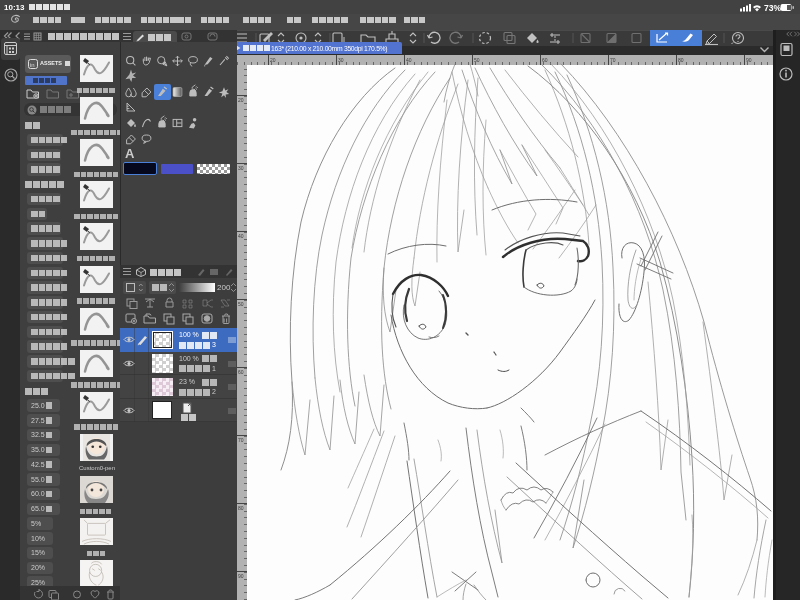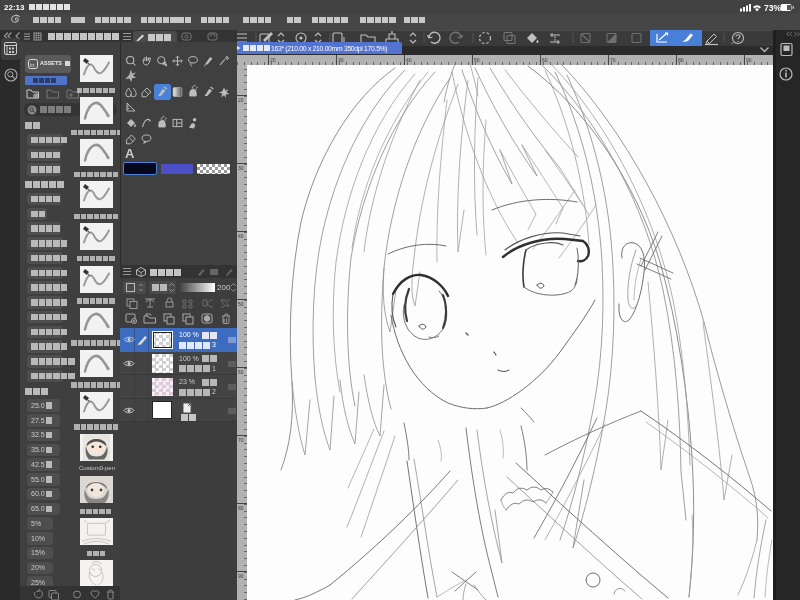--- a/index.html
+++ b/index.html
@@ -1,20 +1,20 @@
 <!DOCTYPE html>
 <html><head><meta charset="utf-8"><style>
 *{margin:0;padding:0;box-sizing:border-box}
 body{width:800px;height:600px;overflow:hidden;font-family:"Liberation Sans",sans-serif;background:#3f3f3f;position:relative}
 .abs{position:absolute}
 .txt{position:absolute;color:#ccc;white-space:nowrap}
 svg{position:absolute;overflow:visible}
 </style></head><body>
 <div class="abs" style="left:0;top:0;width:800px;height:14px;background:#424242"></div>
-<div class="txt" style="left:4px;top:2.5px;font-size:8px;font-weight:bold;color:#fff">22:13</div>
+<div class="txt" style="left:4px;top:2.5px;font-size:8px;font-weight:bold;color:#fff">10:13</div>
 <div style="position:absolute;left:29px;top:3.5px;width:41px;height:6px;background:repeating-linear-gradient(90deg,#fff 0 6px,transparent 6px 7px);opacity:0.85"></div>
 <svg style="left:740px;top:2px" width="56" height="11" viewBox="0 0 56 11">
 <g fill="#fff">
       <rect x="0" y="6.5" width="2" height="3"></rect>
       <rect x="3" y="5" width="2" height="4.5"></rect>
       <rect x="6" y="3.5" width="2" height="6"></rect>
       <rect x="9" y="2" width="2" height="7.5"></rect>
 <path d="M13 5 A5.5 5.5 0 0 1 21 5 L19.5 6.5 A3.5 3.5 0 0 0 14.5 6.5 Z"></path>
       <path d="M15 7.3 A2.8 2.8 0 0 1 19 7.3 L17 9.5 Z"></path>
 <text x="24" y="9" font-size="8.5" font-weight="bold" fill="#fff" font-family="Liberation Sans">73%</text>

